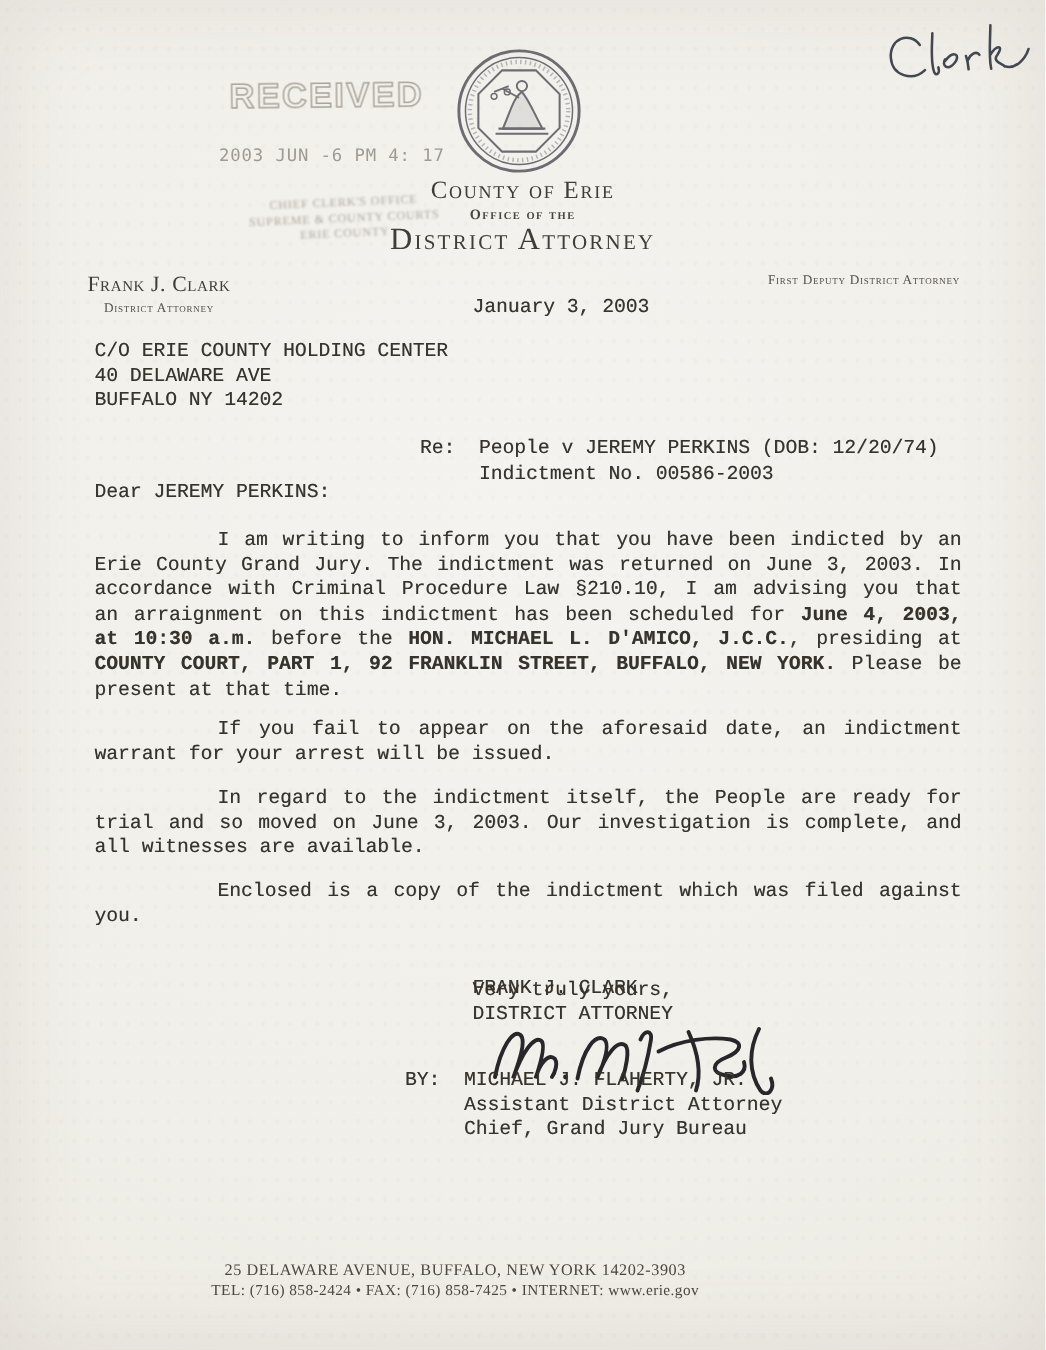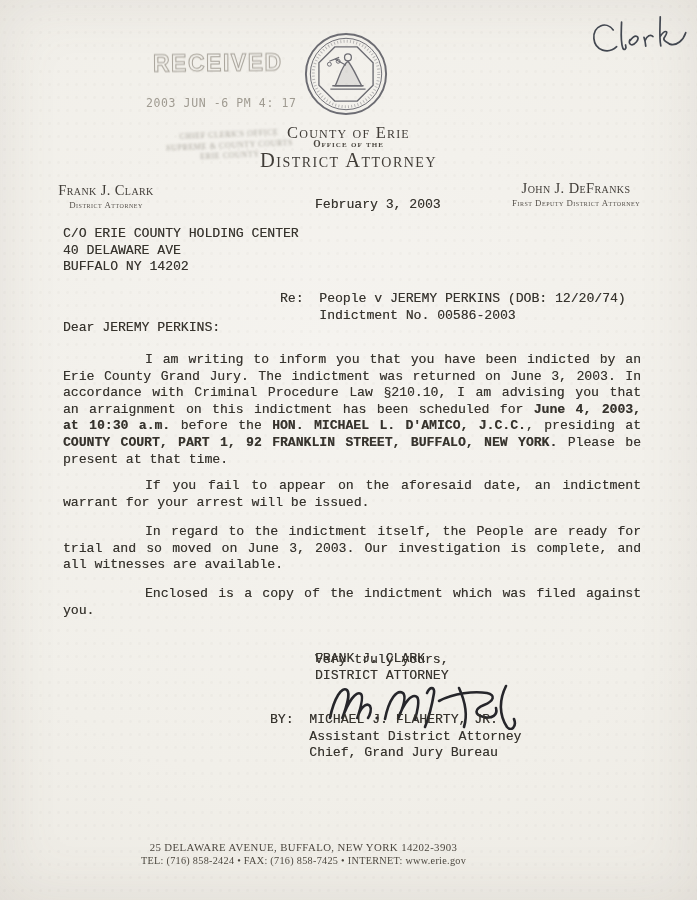--- a/index.html
+++ b/index.html
@@ -17,21 +17,21 @@
   .tw b,.tw .bold{font-weight:bold;}
   .abs{position:absolute;}
   .pre div{white-space:pre;}
   
   .para{position:absolute;left:63px;width:578px;}
   .tline{text-align:justify;text-align-last:justify;}
   .tline.last{text-align-last:left;}
   .tline.ind{text-indent:82px;}
   
   .serif{font-family:"Liberation Serif","DejaVu Serif",serif;color:#403c37;}
-  .org1{top:123px;left:0;width:697px;text-align:center;font-size:16.5px;font-variant:small-caps;letter-spacing:1.2px;}
+  .org1{top:117px;left:0;width:697px;text-align:center;font-size:16.5px;font-variant:small-caps;letter-spacing:1.2px;}
   .org2{top:139px;left:0;width:697px;text-align:center;font-size:9.5px;font-variant:small-caps;letter-spacing:1px;font-weight:bold;color:#4a463f;}
   .org3{top:149px;left:0;width:697px;text-align:center;font-size:20.5px;font-variant:small-caps;letter-spacing:1.5px;}
   .official{text-align:center;}
   .official .nm{font-size:14.5px;font-variant:small-caps;letter-spacing:.4px;}
   .official .tt{font-size:8.8px;font-variant:small-caps;letter-spacing:.5px;color:#55504a;margin-top:1px;}
   .off-left{top:182px;left:36px;width:140px;}
   .off-right{top:180px;left:487px;width:178px;}
   
   .stamp-received{top:50px;left:153px;font-size:23px;font-weight:bold;letter-spacing:1.5px;color:transparent;-webkit-text-stroke:1px rgba(122,116,105,0.62);filter:blur(.35px);transform:rotate(-.6deg);font-family:"Liberation Sans",sans-serif;}
   .stamp-date{top:96px;left:146px;font-family:"DejaVu Sans Mono",monospace;font-size:11.5px;letter-spacing:.6px;color:rgba(120,113,102,0.68);filter:blur(.35px);}
@@ -87,25 +87,24 @@
 
   <div class="abs serif org1">County of Erie</div>
   <div class="abs serif org2">Office of the</div>
   <div class="abs serif org3">District Attorney</div>
 
   <div class="abs serif official off-left">
     <div class="nm">Frank J. Clark</div>
     <div class="tt">District Attorney</div>
   </div>
   <div class="abs serif official off-right">
-    <div class="nm">John J. DeFranks</div>
     <div class="tt">First Deputy District Attorney</div>
   </div>
 
-  <div class="abs tw" style="top:197px;left:315px;">February 3, 2003</div>
+  <div class="abs tw" style="top:197px;left:315px;">January 3, 2003</div>
 
   <div class="abs tw pre" style="top:226px;left:63px;">
       <div>C/O ERIE COUNTY HOLDING CENTER</div>
       <div>40 DELAWARE AVE</div>
       <div>BUFFALO NY 14202</div>
     </div>
 
   <div class="abs tw pre" style="top:291px;left:280px;">
       <div>Re:  People v JEREMY PERKINS (DOB: 12/20/74)</div>
       <div>     Indictment No. 00586-2003</div>

